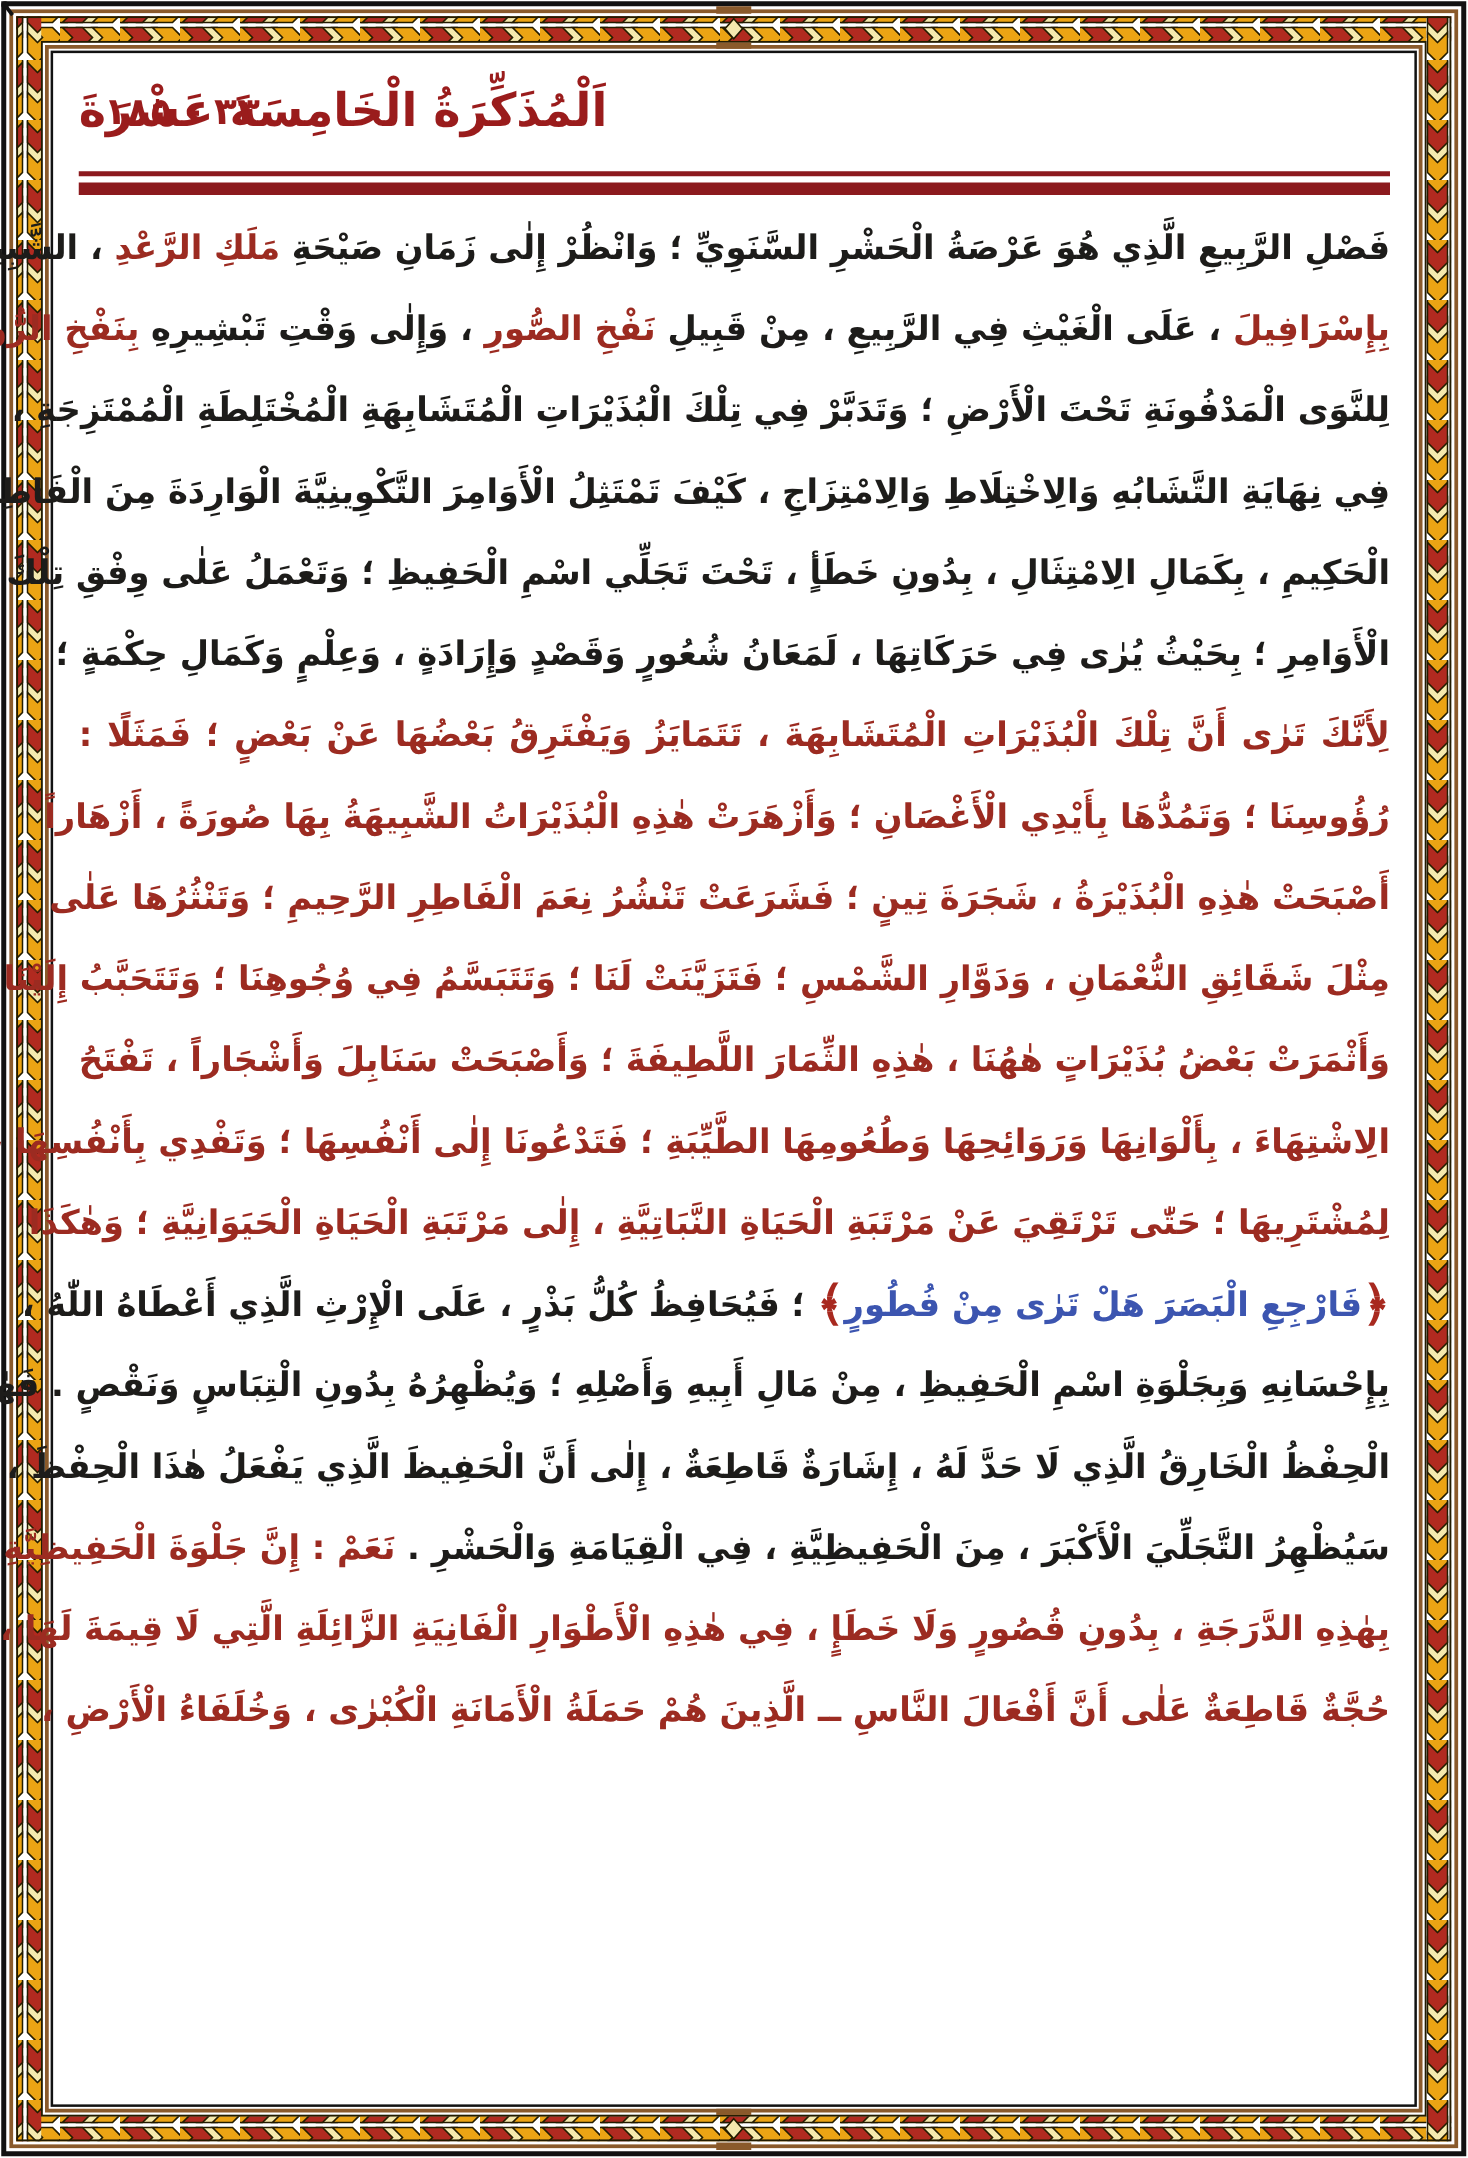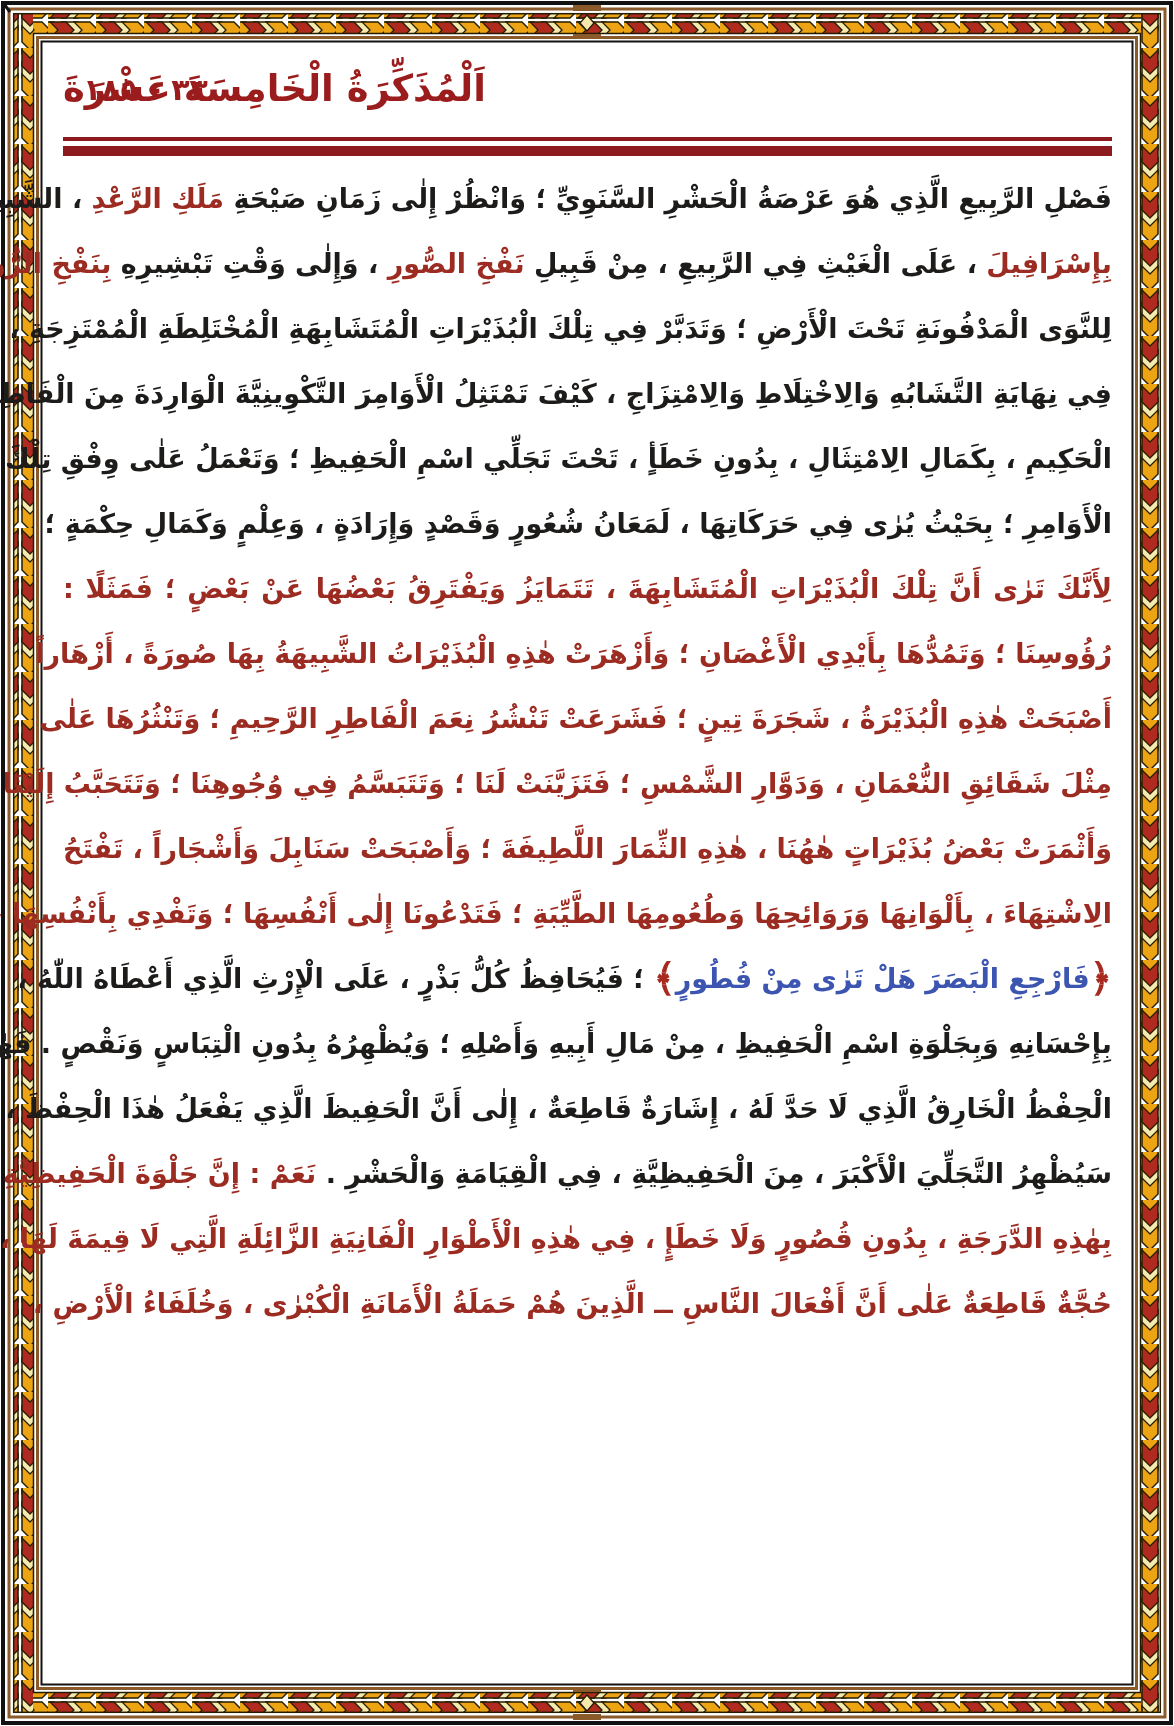--- a/index.html
+++ b/index.html
@@ -117,20 +117,21 @@
       <div class="line"><span class="seg-black">لِلنَّوَى الْمَدْفُونَةِ تَحْتَ الْأَرْضِ ؛ وَتَدَبَّرْ فِي تِلْكَ الْبُذَيْرَاتِ الْمُتَشَابِهَةِ الْمُخْتَلِطَةِ الْمُمْتَزِجَةِ ،</span></div>
       <div class="line"><span class="seg-black">فِي نِهَايَةِ التَّشَابُهِ وَالِاخْتِلَاطِ وَالِامْتِزَاجِ ، كَيْفَ تَمْتَثِلُ الْأَوَامِرَ التَّكْوِينِيَّةَ الْوَارِدَةَ مِنَ الْفَاطِرِ</span></div>
       <div class="line"><span class="seg-black">الْحَكِيمِ ، بِكَمَالِ الِامْتِثَالِ ، بِدُونِ خَطَأٍ ، تَحْتَ تَجَلِّي اسْمِ الْحَفِيظِ ؛ وَتَعْمَلُ عَلٰى وِفْقِ تِلْكَ</span></div>
       <div class="line"><span class="seg-black">الْأَوَامِرِ ؛ بِحَيْثُ يُرٰى فِي حَرَكَاتِهَا ، لَمَعَانُ شُعُورٍ وَقَصْدٍ وَإِرَادَةٍ ، وَعِلْمٍ وَكَمَالِ حِكْمَةٍ ؛</span></div>
       <div class="line"><span class="seg-red">لِأَنَّكَ تَرٰى أَنَّ تِلْكَ الْبُذَيْرَاتِ الْمُتَشَابِهَةَ ، تَتَمَايَزُ وَيَفْتَرِقُ بَعْضُهَا عَنْ بَعْضٍ ؛ فَمَثَلًا :</span></div>
       <div class="line"><span class="seg-red">رُؤُوسِنَا ؛ وَتَمُدُّهَا بِأَيْدِي الْأَغْصَانِ ؛ وَأَزْهَرَتْ هٰذِهِ الْبُذَيْرَاتُ الشَّبِيهَةُ بِهَا صُورَةً ، أَزْهَاراً</span></div>
       <div class="line"><span class="seg-red">أَصْبَحَتْ هٰذِهِ الْبُذَيْرَةُ ، شَجَرَةَ تِينٍ ؛ فَشَرَعَتْ تَنْشُرُ نِعَمَ الْفَاطِرِ الرَّحِيمِ ؛ وَتَنْثُرُهَا عَلٰى</span></div>
       <div class="line"><span class="seg-red">مِثْلَ شَقَائِقِ النُّعْمَانِ ، وَدَوَّارِ الشَّمْسِ ؛ فَتَزَيَّنَتْ لَنَا ؛ وَتَتَبَسَّمُ فِي وُجُوهِنَا ؛ وَتَتَحَبَّبُ إِلَيْنَا ؛</span></div>
       <div class="line"><span class="seg-red">وَأَثْمَرَتْ بَعْضُ بُذَيْرَاتٍ هٰهُنَا ، هٰذِهِ الثِّمَارَ اللَّطِيفَةَ ؛ وَأَصْبَحَتْ سَنَابِلَ وَأَشْجَاراً ، تَفْتَحُ</span></div>
       <div class="line"><span class="seg-red">الِاشْتِهَاءَ ، بِأَلْوَانِهَا وَرَوَائِحِهَا وَطُعُومِهَا الطَّيِّبَةِ ؛ فَتَدْعُونَا إِلٰى أَنْفُسِهَا ؛ وَتَفْدِي بِأَنْفُسِهَا ،</span></div>
+      <div class="line"><span class="seg-red">لِمُشْتَرِيهَا ؛ حَتّٰى تَرْتَقِيَ عَنْ مَرْتَبَةِ الْحَيَاةِ النَّبَاتِيَّةِ ، إِلٰى مَرْتَبَةِ الْحَيَاةِ الْحَيَوَانِيَّةِ ؛ وَهٰكَذَا</span></div>
       <div class="line"><span class="seg-bracket">﴿</span><span class="seg-blue">فَارْجِعِ الْبَصَرَ هَلْ تَرٰى مِنْ فُطُورٍ</span><span class="seg-bracket">﴾</span><span class="seg-black"> ؛ فَيُحَافِظُ كُلُّ بَذْرٍ ، عَلَى الْإِرْثِ الَّذِي أَعْطَاهُ اللّٰهُ ،</span></div>
       <div class="line"><span class="seg-black">بِإِحْسَانِهِ وَبِجَلْوَةِ اسْمِ الْحَفِيظِ ، مِنْ مَالِ أَبِيهِ وَأَصْلِهِ ؛ وَيُظْهِرُهُ بِدُونِ الْتِبَاسٍ وَنَقْصٍ . فَهٰذَا</span></div>
       <div class="line"><span class="seg-black">الْحِفْظُ الْخَارِقُ الَّذِي لَا حَدَّ لَهُ ، إِشَارَةٌ قَاطِعَةٌ ، إِلٰى أَنَّ الْحَفِيظَ الَّذِي يَفْعَلُ هٰذَا الْحِفْظَ ،</span></div>
       <div class="line"><span class="seg-black">سَيُظْهِرُ التَّجَلِّيَ الْأَكْبَرَ ، مِنَ الْحَفِيظِيَّةِ ، فِي الْقِيَامَةِ وَالْحَشْرِ . </span><span class="seg-red">نَعَمْ : إِنَّ جَلْوَةَ الْحَفِيظِيَّةِ ،</span></div>
       <div class="line"><span class="seg-red">بِهٰذِهِ الدَّرَجَةِ ، بِدُونِ قُصُورٍ وَلَا خَطَإٍ ، فِي هٰذِهِ الْأَطْوَارِ الْفَانِيَةِ الزَّائِلَةِ الَّتِي لَا قِيمَةَ لَهَا ،</span></div>
       <div class="line"><span class="seg-red">حُجَّةٌ قَاطِعَةٌ عَلٰى أَنَّ أَفْعَالَ النَّاسِ ــ الَّذِينَ هُمْ حَمَلَةُ الْأَمَانَةِ الْكُبْرٰى ، وَخُلَفَاءُ الْأَرْضِ ،</span></div>
     </div>
 
 </div>
 

